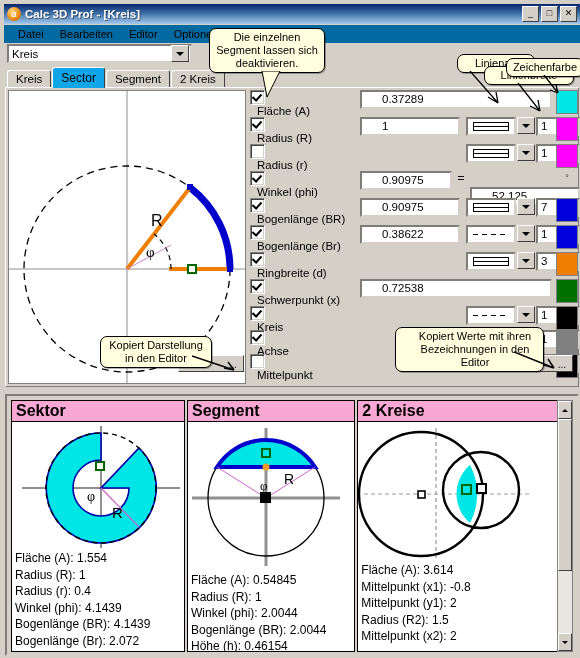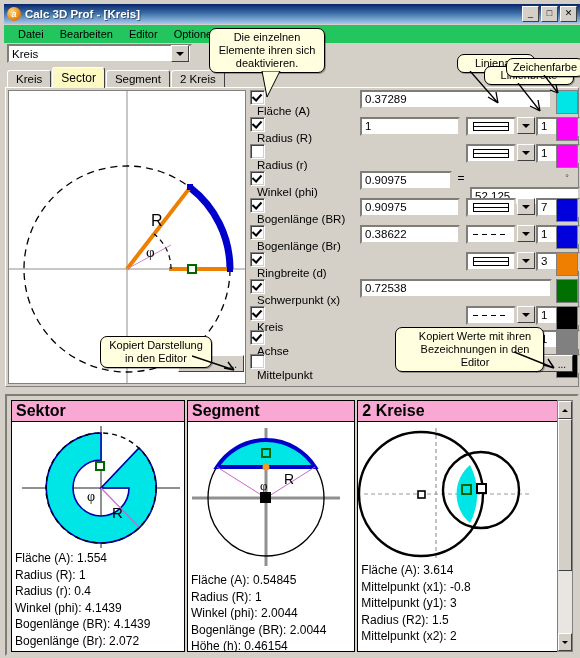--- a/index.html
+++ b/index.html
@@ -22,40 +22,40 @@
   .titlebar-text{color:#fff;font-weight:bold;font-size:11.5px;flex:1;
     text-shadow:1px 1px 0 rgba(0,0,0,.45);white-space:nowrap;}
   .tb-btns{display:flex;gap:2px;margin-right:3px;}
   .tb-btn{width:15px;height:14px;background:#d4d0c8;
     border-top:1px solid #fff;border-left:1px solid #fff;
     border-right:1px solid #404040;border-bottom:1px solid #404040;
     font-size:9px;line-height:12px;text-align:center;color:#000;font-family:"Liberation Sans",sans-serif;}
 
   
   .menubar{position:absolute;left:2px;top:23px;width:576px;height:18px;
-    background:#22c55e;display:flex;align-items:center;padding-left:6px;box-sizing:border-box;}
+    background:#0369a1;display:flex;align-items:center;padding-left:6px;box-sizing:border-box;}
   .menuitem{padding:1px 8px;font-size:11px;color:#000;}
 
   
   .combo{position:absolute;left:5px;top:42px;width:185px;height:19px;background:#fff;
     border:2px inset #d4d0c8;box-sizing:border-box;display:flex;align-items:center;}
   .combo-txt{flex:1;padding-left:3px;font-size:11.5px;}
   .combo-arrow{width:16px;height:15px;margin-right:1px;background:#d4d0c8;
     border-top:1px solid #fff;border-left:1px solid #fff;
     border-right:1px solid #404040;border-bottom:1px solid #404040;
     display:flex;align-items:center;justify-content:center;}
   .tri-d{width:0;height:0;border-left:4px solid transparent;border-right:4px solid transparent;border-top:4px solid #000;}
 
   
   .tabstrip{position:absolute;left:5px;top:66px;height:20px;display:flex;align-items:flex-end;}
   .tab{height:17px;padding:0 8px;background:#d4d0c8;font-size:11.5px;line-height:17px;
     border-top:1px solid #fff;border-left:1px solid #fff;border-right:1px solid #404040;
     margin-right:1px;border-radius:3px 3px 0 0;}
   .tab.active{height:20px;line-height:20px;font-size:12px;z-index:3;position:relative;
-    border-bottom:none;background:#fef9c3;}
+    border-bottom:none;background:#0ea5e9;}
 
   
   .mainpanel{position:absolute;left:3px;top:85px;width:574px;height:300px;
     background:#d4d0c8;border:1px solid #808080;border-top-color:#fff;border-left-color:#fff;
     box-sizing:border-box;}
 
   
   .canvaswrap{position:absolute;left:6px;top:88px;width:238px;height:294px;background:#fff;
     border:1px solid #808080;box-sizing:border-box;overflow:hidden;}
 
@@ -63,21 +63,21 @@
   .rows{position:absolute;left:248px;top:88px;width:328px;}
   .row{height:27px;display:flex;align-items:flex-start;position:relative;flex-direction:column;}
   .cbx{width:13px;height:13px;background:#fff;border:1px solid #808080;
     border-right-color:#fff;border-bottom-color:#fff;
     box-shadow:inset 1px 1px 0 #404040, inset -1px -1px 0 #d4d0c8;
     position:relative;flex:none;}
   .cbx.on::after{content:"";position:absolute;left:3px;top:1px;width:4px;height:7px;
     border:solid #000;border-width:0 2px 2px 0;transform:rotate(42deg);}
   .rlabel{margin-left:7px;font-size:11.5px;white-space:nowrap;}
   .field{background:#fff;border:2px inset #d4d0c8;height:19px;box-sizing:border-box;
-    font-size:11.5px;line-height:15px;padding-left:3px;overflow:hidden;white-space:nowrap;}
+    font-size:11.5px;line-height:15px;padding-left:20px;overflow:hidden;white-space:nowrap;}
   .lstyle{width:50px;height:19px;background:#fff;border:2px inset #d4d0c8;box-sizing:border-box;
     display:flex;align-items:center;justify-content:center;position:relative;}
   .lstyle .pv{width:36px;height:9px;border:1px solid #000;box-sizing:border-box;position:relative;}
   .lstyle .pv::after{content:"";position:absolute;left:0;right:0;top:3px;height:0;
     border-top:1px solid #000;}
   .lstyle.dashed .pv{border:none;height:1px;width:36px;
     background:repeating-linear-gradient(90deg,#000 0 5px,transparent 5px 9px);}
   .lstyle.dashed .pv::after{display:none;}
   .lsbtn{width:16px;height:15px;background:#d4d0c8;
     border-top:1px solid #fff;border-left:1px solid #fff;
@@ -389,21 +389,21 @@
 
   <div class="copybtn" style="left:176px;top:353px;">...</div>
   <div class="copybtn" style="left:505px;top:353px;">...</div>
   <svg style="position:absolute;left:176px;top:350px;width:66px;height:20px;z-index:31;">
     <path d="M2 2 L22 14" stroke="#000" stroke-width="1.4" fill="none"></path>
   </svg>
   <svg style="position:absolute;left:505px;top:350px;width:66px;height:20px;z-index:31;">
     <path d="M2 2 L22 14" stroke="#000" stroke-width="1.4" fill="none"></path>
   </svg>
 
-  <div class="tip" style="left:207px;top:26px;width:104px;">Die einzelnen Elemente ihren sich deaktivieren.</div>
+  <div class="tip" style="left:207px;top:26px;width:104px;">Die einzelnen Segment lassen sich deaktivieren.</div>
   <svg class="tipstem" style="left:252px;top:69px;width:40px;height:28px;">
     <path d="M8 0 L13 26 L26 0 Z" fill="#ffffdf" stroke="#000" stroke-width="1"></path>
   </svg>
 
   <div class="tip" style="left:455px;top:52px;width:66px;">Linienart</div>
   <svg class="tipstem" style="left:466px;top:69px;width:50px;height:36px;">
     <path d="M2 0 L30 32 M30 32 L20 26 M30 32 L28 21" stroke="#000" stroke-width="1.3" fill="none"></path>
   </svg>
 
   <div class="tip" style="left:482px;top:64px;width:78px;">Linienbreite</div>
@@ -496,21 +496,21 @@
               <circle cx="63" cy="72" r="62" fill="none" stroke="#000" stroke-width="2.4"></circle>
               <circle cx="123" cy="68" r="38" fill="none" stroke="#000" stroke-width="2.4"></circle>
               <rect x="60" y="69" width="7" height="7" fill="#fff" stroke="#000" stroke-width="1.6"></rect>
               <rect x="104" y="63" width="9" height="9" fill="#00e5e5" stroke="#006600" stroke-width="2"></rect>
               <rect x="119" y="62" width="9" height="9" fill="#fff" stroke="#000" stroke-width="2"></rect>
             </svg>
           </div>
           <div class="collist">
             <div>Fläche (A): 3.614</div>
             <div>Mittelpunkt (x1): -0.8</div>
-            <div>Mittelpunkt (y1): 3</div>
+            <div>Mittelpunkt (y1): 2</div>
             <div>Radius (R2): 1.5</div>
             <div>Mittelpunkt (x2): 2</div>
 
           </div>
         </div>
       </div>
     </div>
 
     <div class="scrollbar">
       <div class="sbtn">

